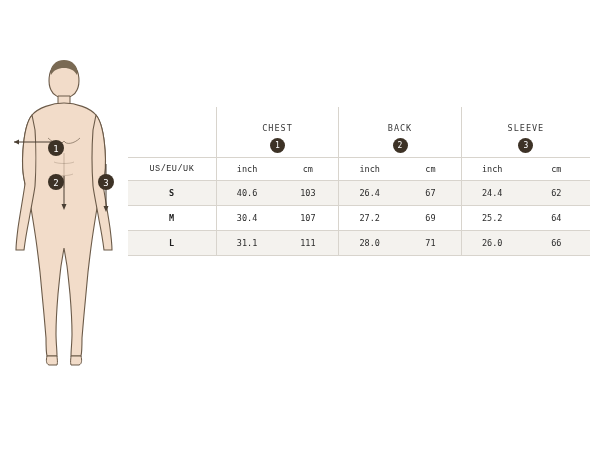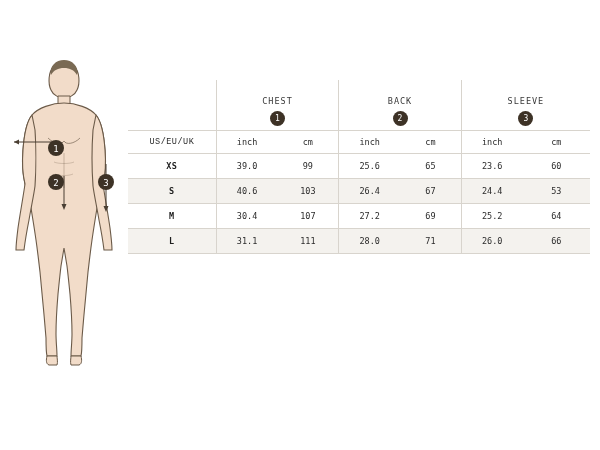--- a/index.html
+++ b/index.html
@@ -26,21 +26,21 @@
     top: 58px;
     width: 120px;
     height: 310px;
   }
   .figure-wrap svg { display: block; }
 
   
   .table-wrap {
     position: absolute;
     left: 128px;
-    top: 80px;
+    top: 107px;
     width: 462px;
   }
   table.size-table {
     border-collapse: collapse;
     width: 462px;
     font-size: 8.5px;
     color: #2b2b2b;
   }
   table.size-table td, table.size-table th {
     padding: 0;
@@ -222,38 +222,29 @@
         <tr class="units-row top-line">
           <td class="label-cell">US/EU/UK</td>
           <td class="sep-left">inch</td>
           <td>cm</td>
           <td class="sep-left">inch</td>
           <td>cm</td>
           <td class="sep-left">inch</td>
           <td>cm</td>
         </tr>
 
-        <tr class="data-row">
-          <td class="size-cell">XS</td>
-          <td class="sep-left">39.0</td>
-          <td>99</td>
-          <td class="sep-left">25.6</td>
-          <td>65</td>
-          <td class="sep-left">23.6</td>
-          <td>60</td>
-        </tr>
 
         <tr class="data-row alt">
           <td class="size-cell">S</td>
           <td class="sep-left">40.6</td>
           <td>103</td>
           <td class="sep-left">26.4</td>
           <td>67</td>
           <td class="sep-left">24.4</td>
-          <td>53</td>
+          <td>62</td>
         </tr>
 
         <tr class="data-row">
           <td class="size-cell">M</td>
           <td class="sep-left">30.4</td>
           <td>107</td>
           <td class="sep-left">27.2</td>
           <td>69</td>
           <td class="sep-left">25.2</td>
           <td>64</td>

